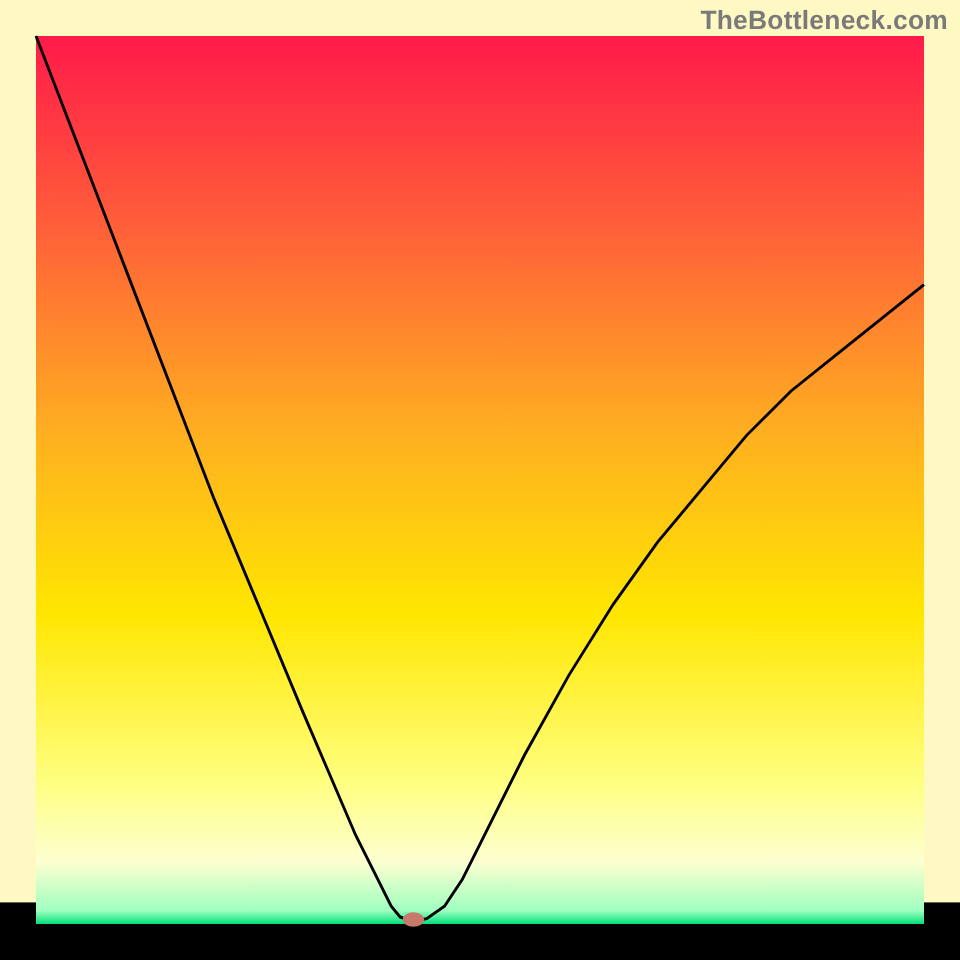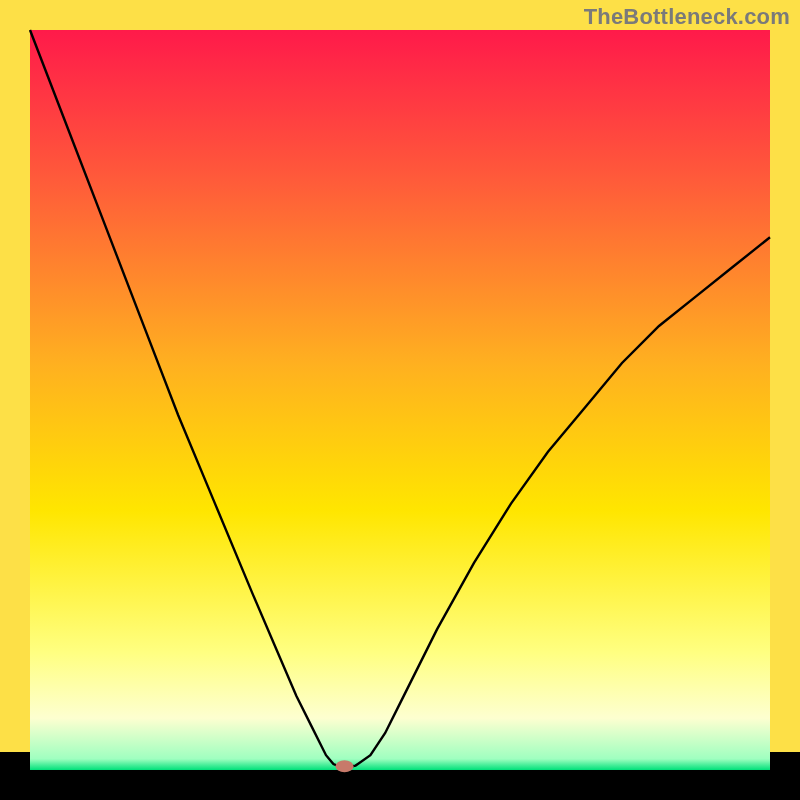--- a/index.html
+++ b/index.html
@@ -8,21 +8,21 @@
     width: 800px;
     height: 800px;
     background: #000;
     font-family: Arial, Helvetica, sans-serif;
     overflow: hidden;
   }
   .frame {
     position: relative;
     width: 800px;
     height: 752px;
-    background: #fde047;
+    background: #fef9c3;
   }
   .watermark {
     position: absolute;
     top: 4px;
     right: 10px;
     color: #7a7a7a;
     font-size: 22px;
     font-weight: 600;
     letter-spacing: 0.2px;
     user-select: none;

